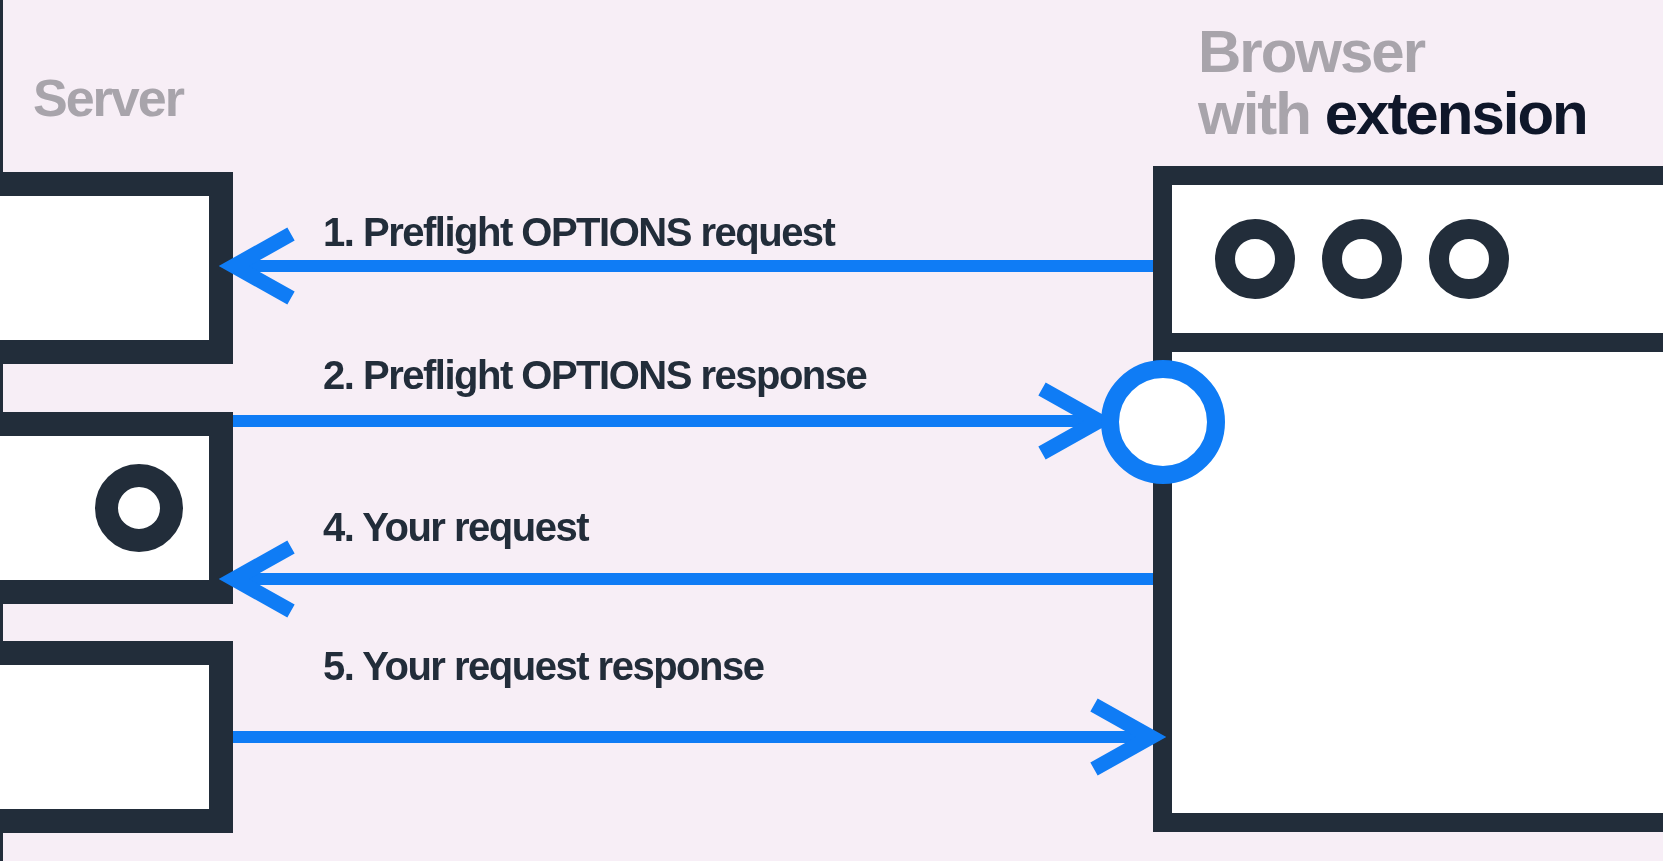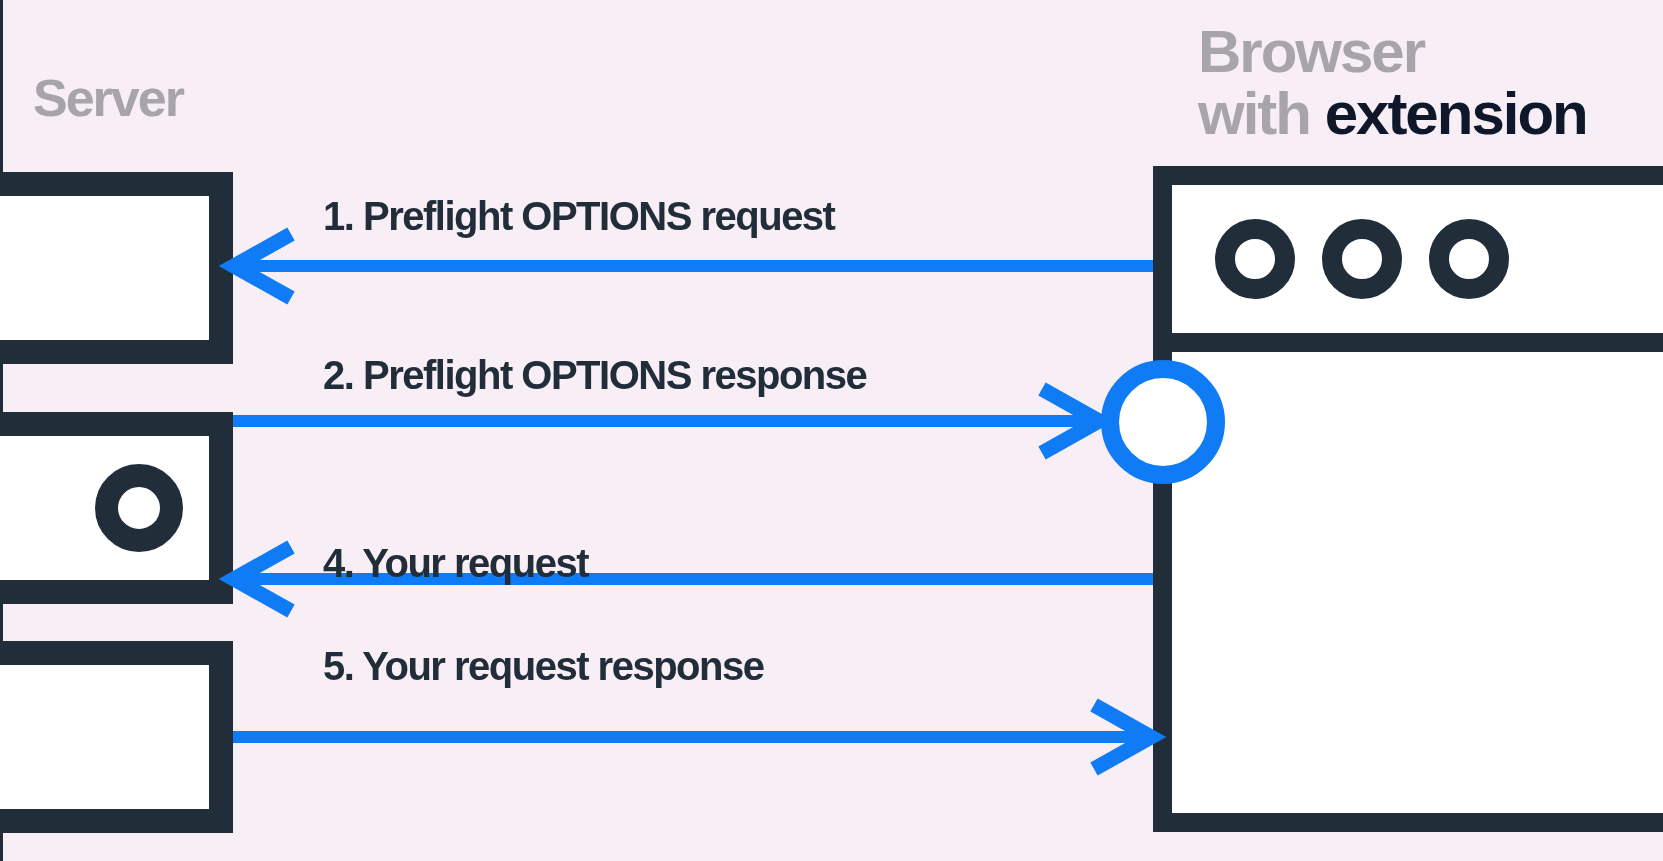--- a/index.html
+++ b/index.html
@@ -87,23 +87,23 @@
   .arrow-label{
     position:absolute;
     left:323px;
     font-weight:bold;
     font-size:40px;line-height:1;
     letter-spacing:-1.5px;
     color:#222d3a;
     z-index:4;
     white-space:nowrap;
   }
-  #arrow-label-1{top:196px;}
+  #arrow-label-1{top:212px;}
   #arrow-label-2{top:355px;}
-  #arrow-label-4{top:543px;}
+  #arrow-label-4{top:507px;}
   #arrow-label-5{top:646px;}
 </style>
 </head>
 <body>
 
 <div id="canvas">
 
   <div class="left-strip"></div>
 
   <div id="server-title" class="big-title">Server</div>

